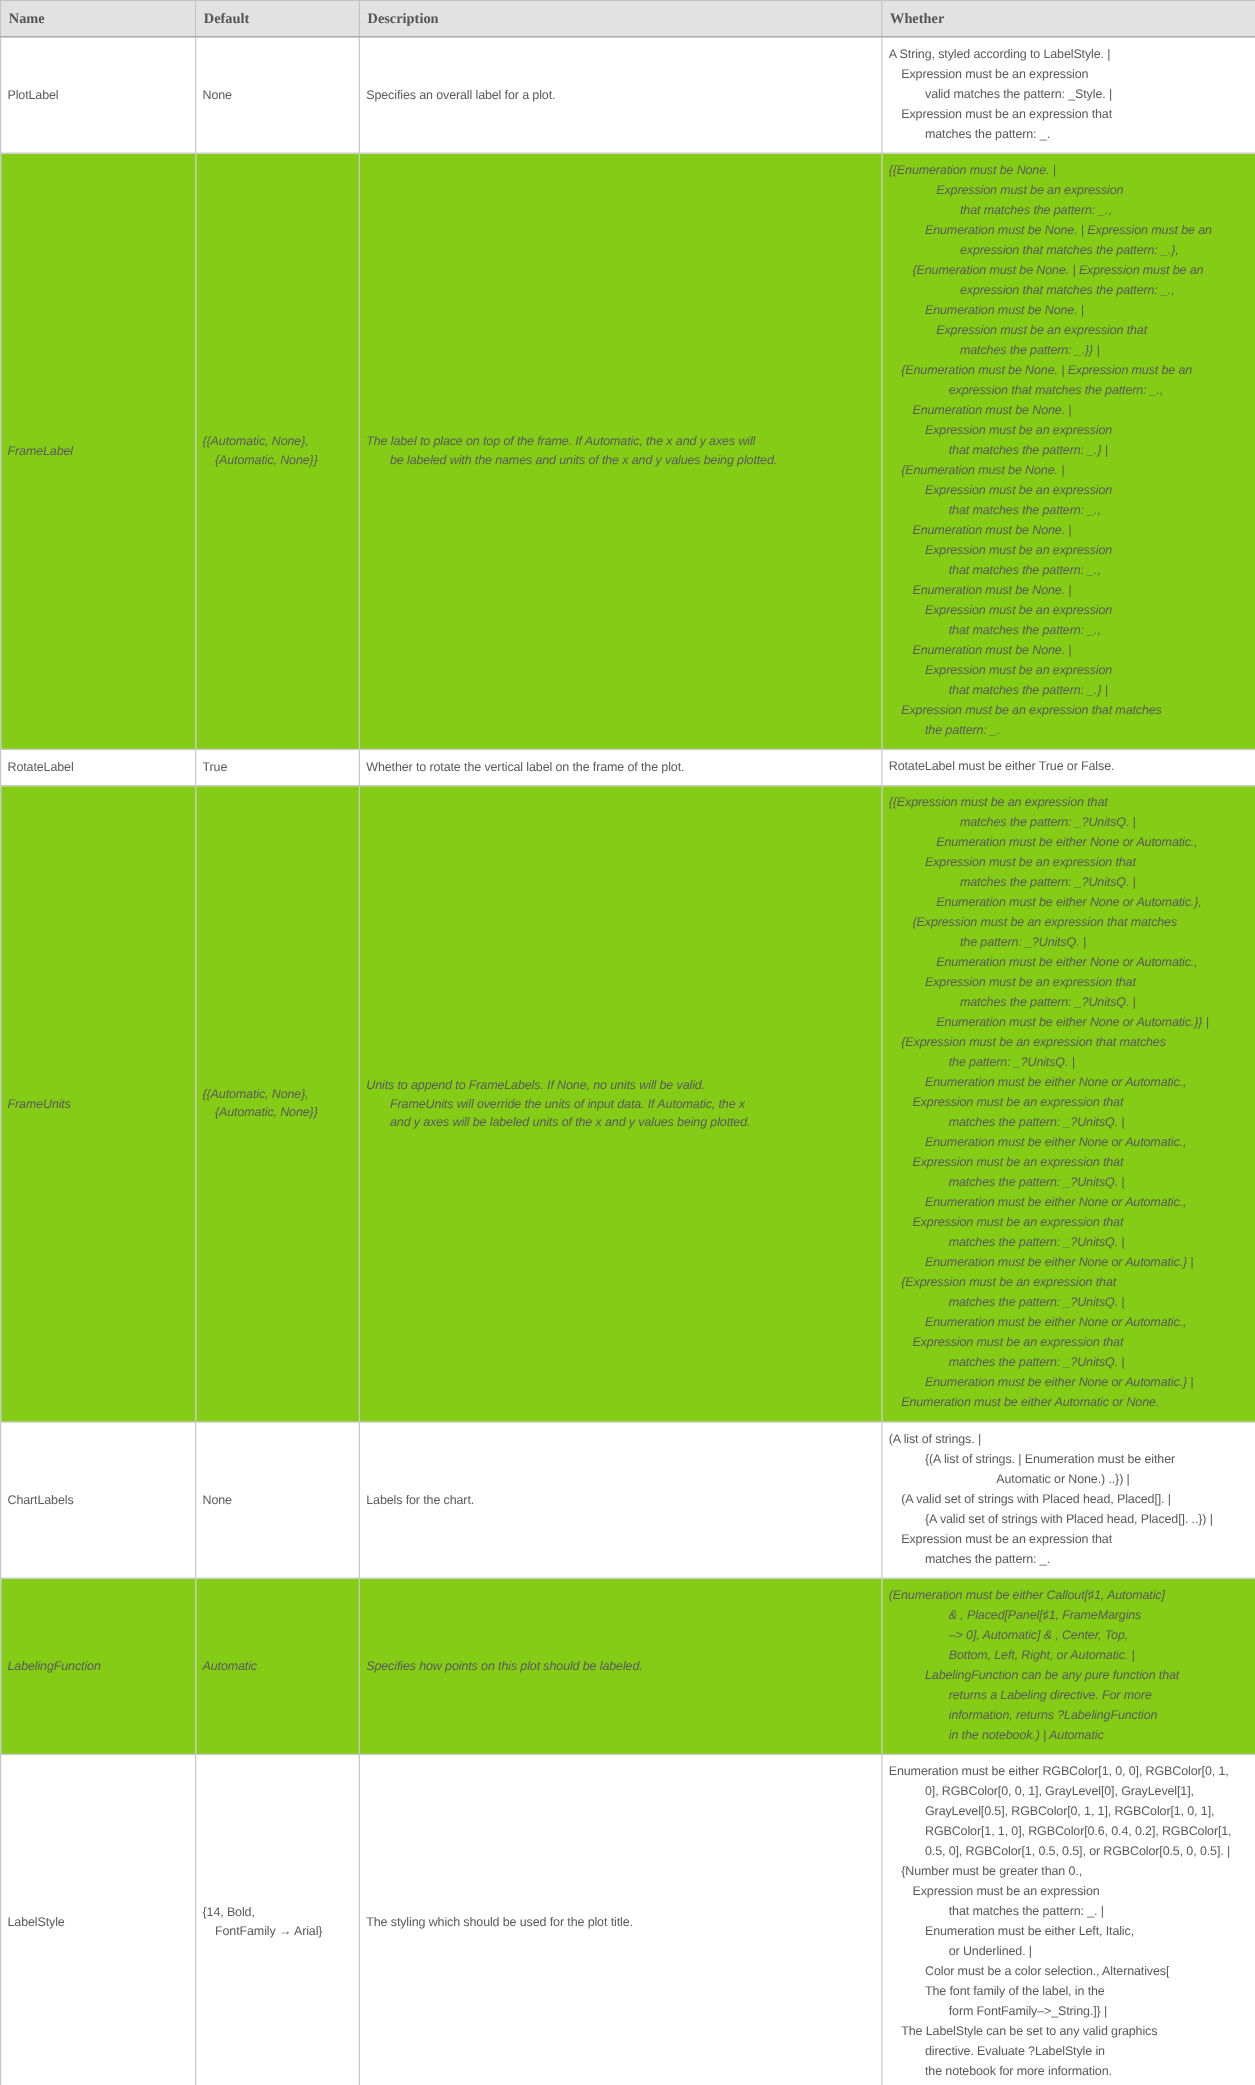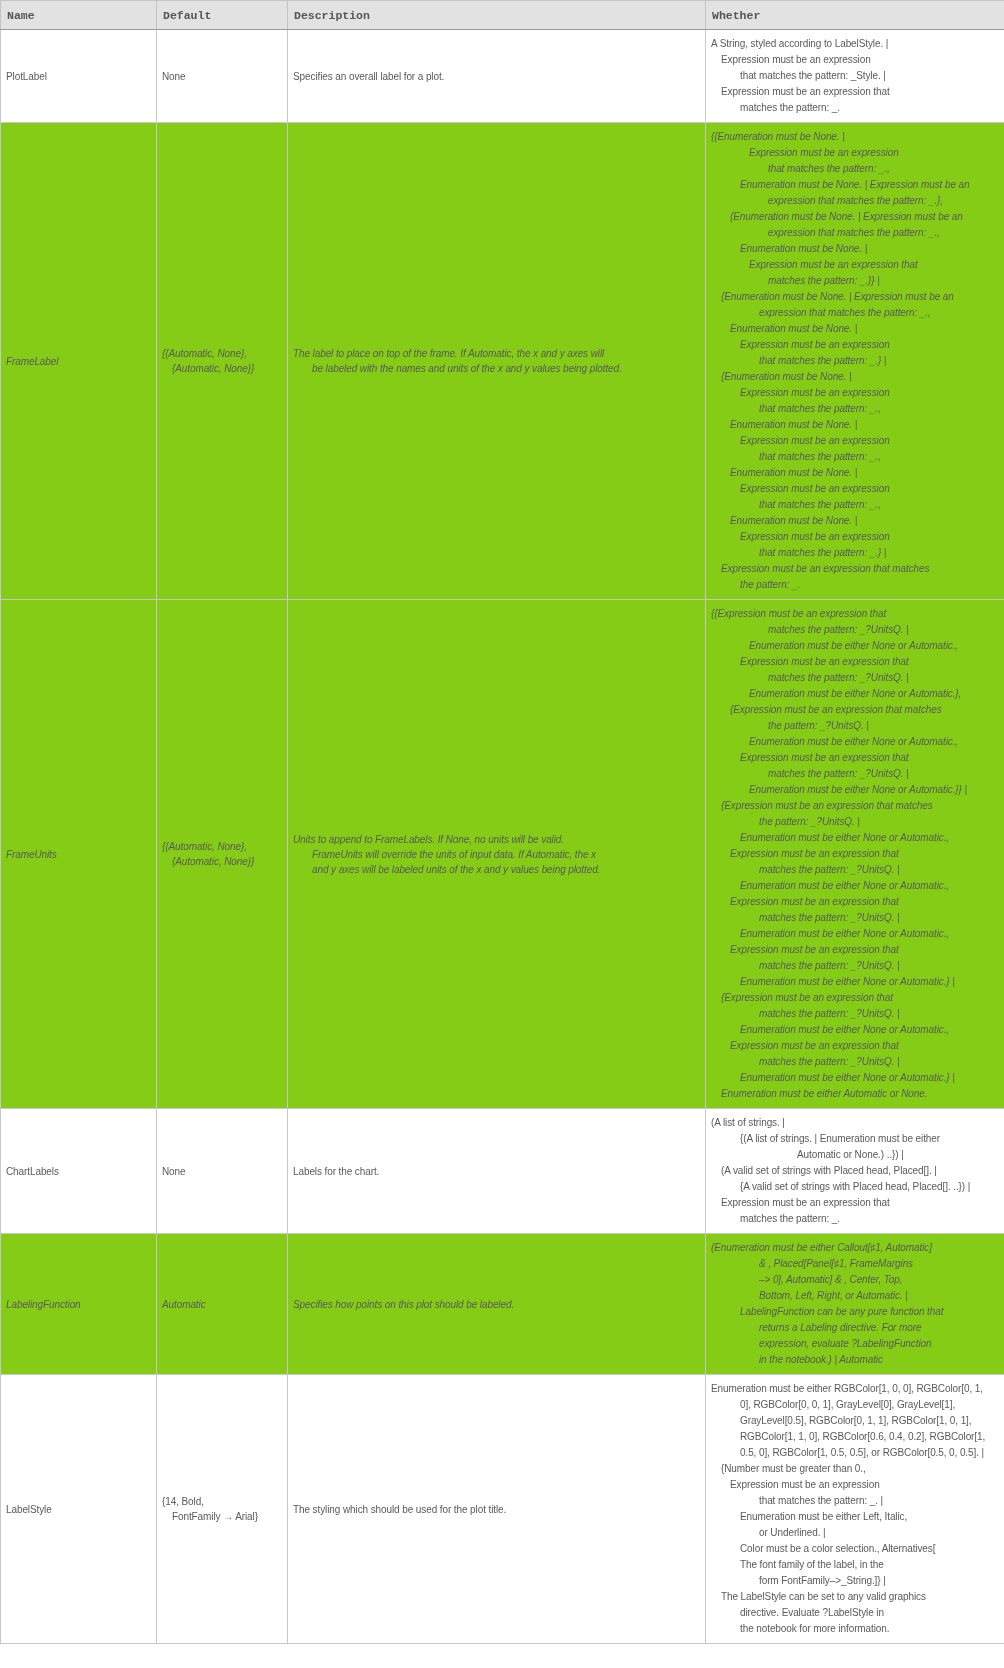--- a/index.html
+++ b/index.html
@@ -2,21 +2,21 @@
 <html><head>
 <meta charset="utf-8">
 <style>
   html, body { margin: 0; padding: 0; background: #ffffff; }
   body { width: 1004px; height: 1668px; overflow: hidden; font-family: "Liberation Sans", sans-serif; color: #555; }
   table { border-collapse: collapse; width: 1004px; table-layout: fixed; border: 1px solid #8a8a8a; }
   col.c-name { width: 156px; }
   col.c-def { width: 131px; }
   col.c-desc { width: 418px; }
   col.c-pat { width: 299px; }
-  th { background: #e2e2e2; text-align: left; font-family: Liberation Mono, monospace; font-weight: bold; font-size: 11.5px; color: #555; height: 28px; padding: 0 6px; border: 1px solid #c4c4c4; border-bottom: 1px solid #9a9a9a; vertical-align: middle; }
+  th { background: #e2e2e2; text-align: left; font-family: Liberation Serif, serif; font-weight: bold; font-size: 11.5px; color: #555; height: 28px; padding: 0 6px; border: 1px solid #c4c4c4; border-bottom: 1px solid #9a9a9a; vertical-align: middle; }
   td { font-size: 10px; padding: 0 5px; border: 1px solid #c8c8c8; vertical-align: middle; letter-spacing: -0.1px; color: #5a5a5a; }
   tr.odd td { background: #ffffff; }
   tr.even td { background: #84cc16; font-style: italic; }
   td.pat { padding: 6px 5px 6px 5px; }
   .ln { display: block; line-height: 16px; white-space: nowrap; }
   .i0 { padding-left: 0; }
   .i1 { padding-left: 10px; }
   .i2 { padding-left: 19px; }
   .i3 { padding-left: 29px; }
   .i4 { padding-left: 38px; }
@@ -48,21 +48,21 @@
         <td>PlotLabel</td>
         <td class="multi">
           <span class="ln i0">None</span>
         </td>
         <td class="multi">
           <span class="ln i0">Specifies an overall label for a plot.</span>
         </td>
         <td class="pat">
           <span class="ln i0">A String, styled according to LabelStyle.  |</span>
           <span class="ln i1">Expression must be an expression</span>
-          <span class="ln i3">that matches the pattern: _Style.  |</span>
+          <span class="ln i3">valid matches the pattern: _Style.  |</span>
           <span class="ln i1">Expression must be an expression that</span>
           <span class="ln i3">matches the pattern: _.</span>
         </td>
       </tr>
       <tr class="even">
         <td>FrameLabel</td>
         <td class="multi">
           <span class="ln i0">{{Automatic, None},</span>
           <span class="ln i1">{Automatic, None}}</span>
         </td>
@@ -93,20 +93,32 @@
           <span class="ln i3">Expression must be an expression</span>
           <span class="ln i5">that matches the pattern: _.,</span>
           <span class="ln i2">Enumeration must be None.  |</span>
           <span class="ln i3">Expression must be an expression</span>
           <span class="ln i5">that matches the pattern: _.,</span>
           <span class="ln i2">Enumeration must be None.  |</span>
           <span class="ln i3">Expression must be an expression</span>
           <span class="ln i5">that matches the pattern: _.}  |</span>
           <span class="ln i1">Expression must be an expression that matches</span>
           <span class="ln i3">the pattern: _.</span>
+        </td>
+      </tr>
+      <tr class="odd">
+        <td>RotateLabel</td>
+        <td class="multi">
+          <span class="ln i0">True</span>
+        </td>
+        <td class="multi">
+          <span class="ln i0">Whether to rotate the vertical label on the frame of the plot.</span>
+        </td>
+        <td class="pat">
+          <span class="ln i0">RotateLabel must be either True or False.</span>
         </td>
       </tr>
       <tr class="even">
         <td>FrameUnits</td>
         <td class="multi">
           <span class="ln i0">{{Automatic, None},</span>
           <span class="ln i1">{Automatic, None}}</span>
         </td>
         <td class="multi">
           <span class="ln i0">Units to append to FrameLabels. If None, no units will be valid.</span>
@@ -173,21 +185,21 @@
         <td class="multi">
           <span class="ln i0">Specifies how points on this plot should be labeled.</span>
         </td>
         <td class="pat">
           <span class="ln i0">(Enumeration must be either Callout[♯1, Automatic]</span>
           <span class="ln i5">&amp; , Placed[Panel[♯1, FrameMargins</span>
           <span class="ln i5">–&gt; 0], Automatic] &amp; , Center, Top,</span>
           <span class="ln i5">Bottom, Left, Right, or Automatic.  |</span>
           <span class="ln i3">LabelingFunction can be any pure function that</span>
           <span class="ln i5">returns a Labeling directive. For more</span>
-          <span class="ln i5">expression, evaluate ?LabelingFunction</span>
+          <span class="ln i5">information, returns ?LabelingFunction</span>
           <span class="ln i5">in the notebook.)  | Automatic</span>
         </td>
       </tr>
       <tr class="odd">
         <td>LabelStyle</td>
         <td class="multi">
           <span class="ln i0">{14, Bold,</span>
           <span class="ln i1">FontFamily → Arial}</span>
         </td>
         <td class="multi">

